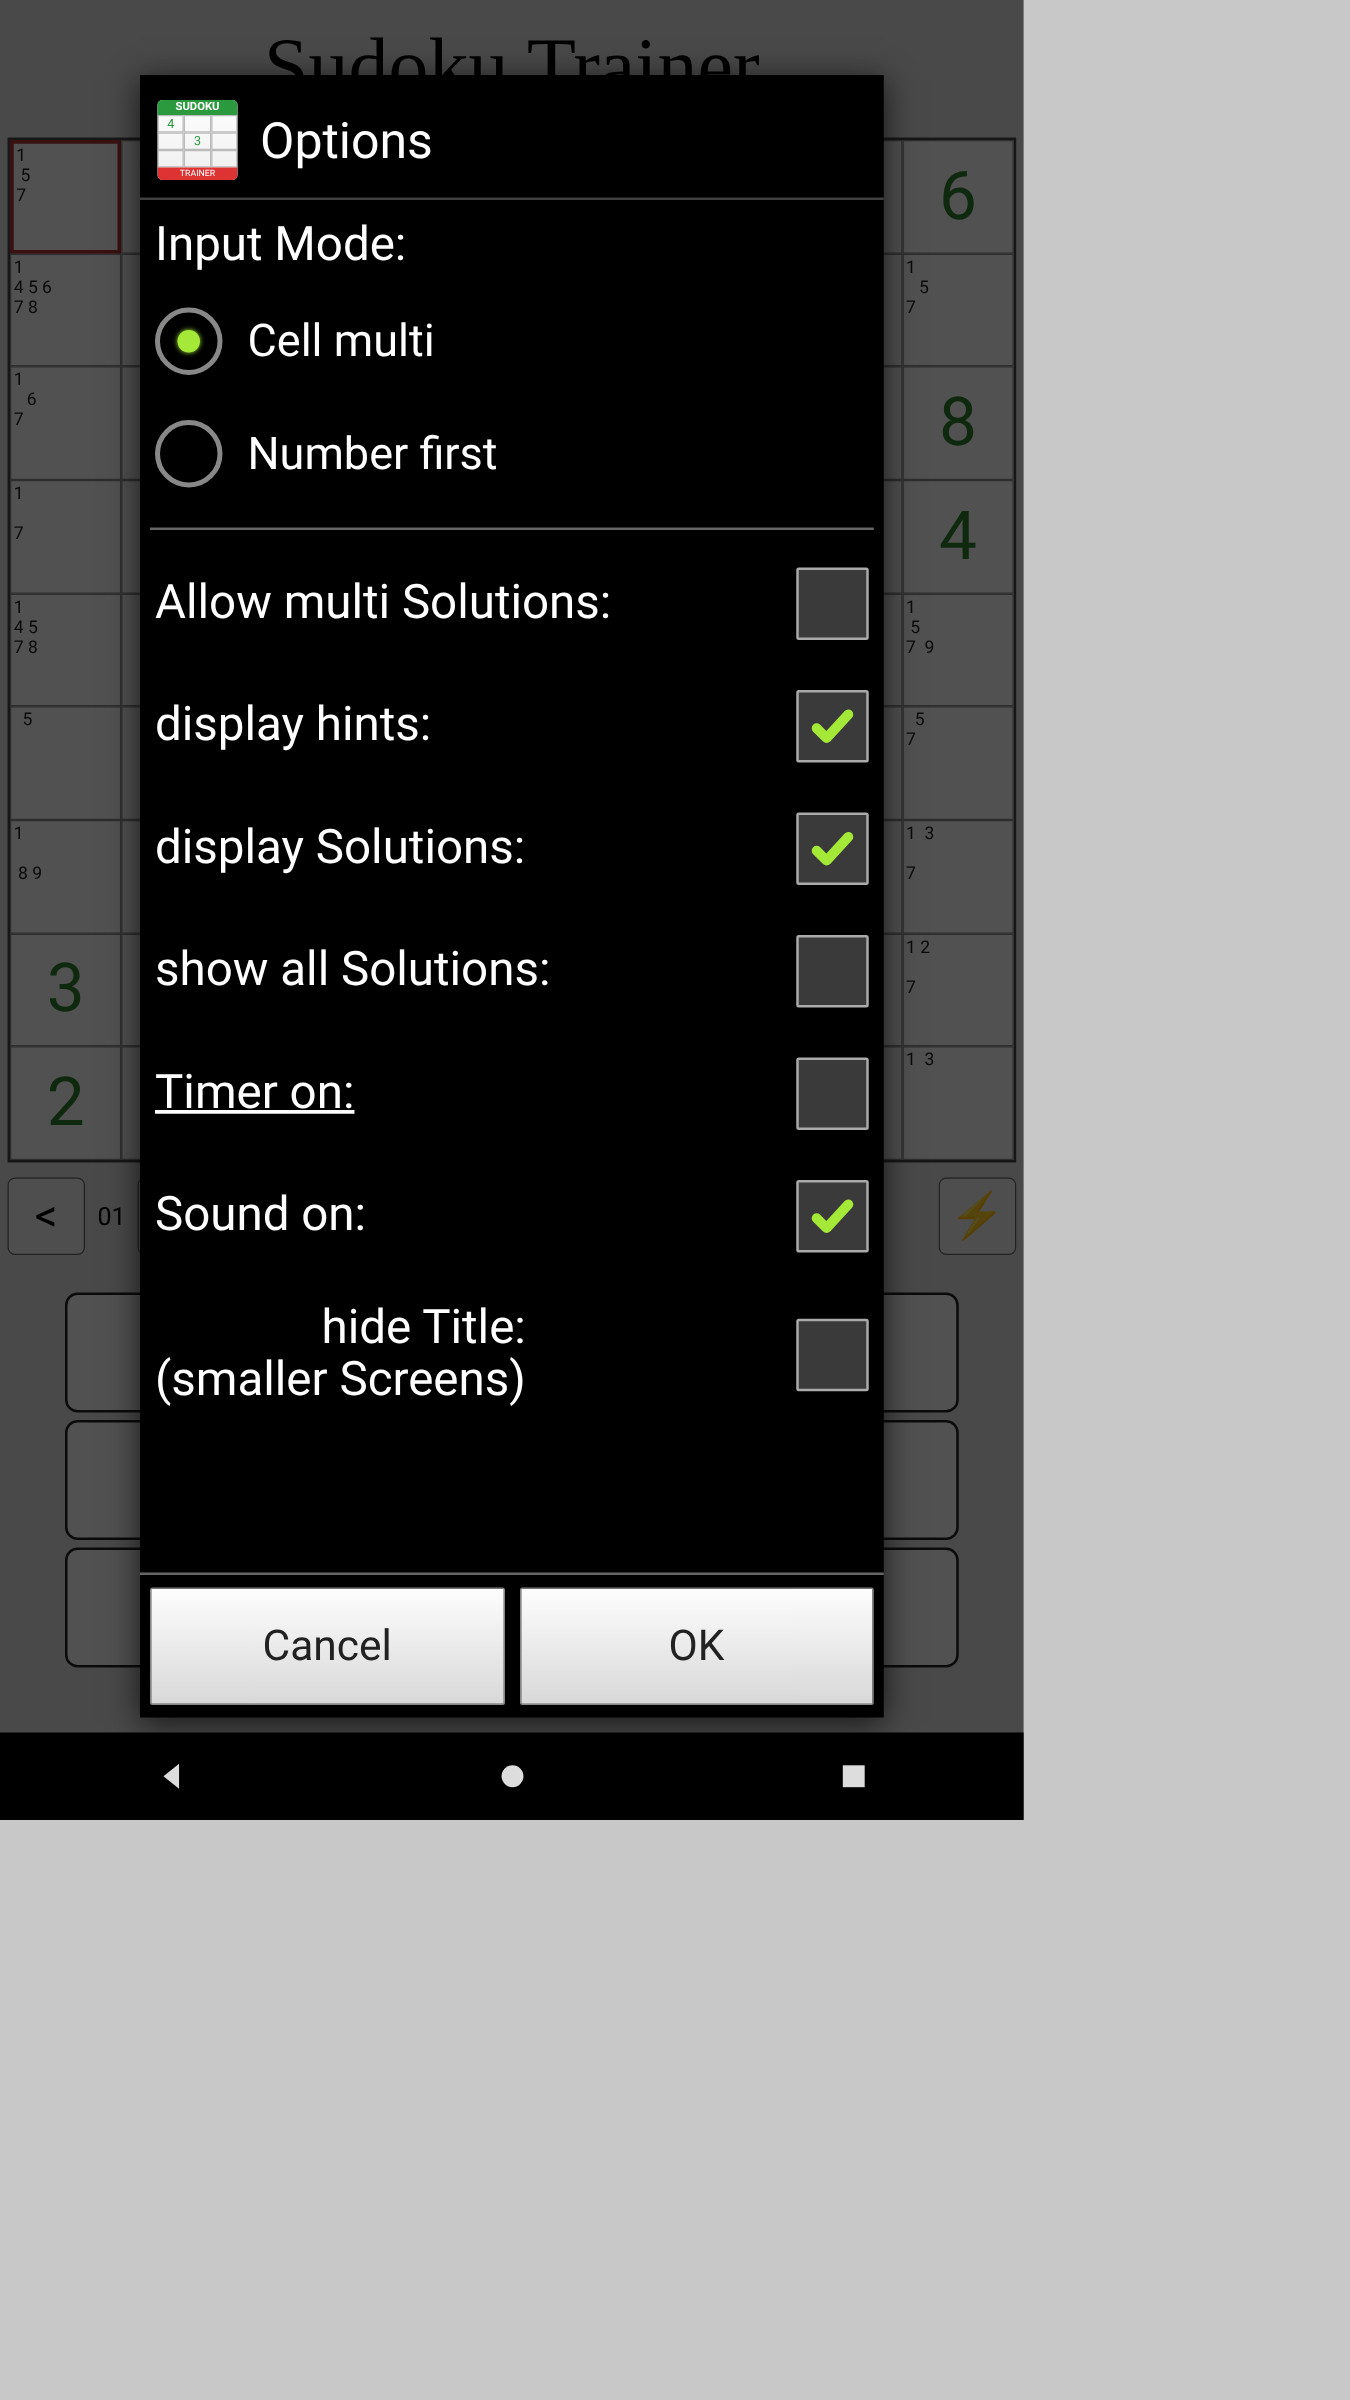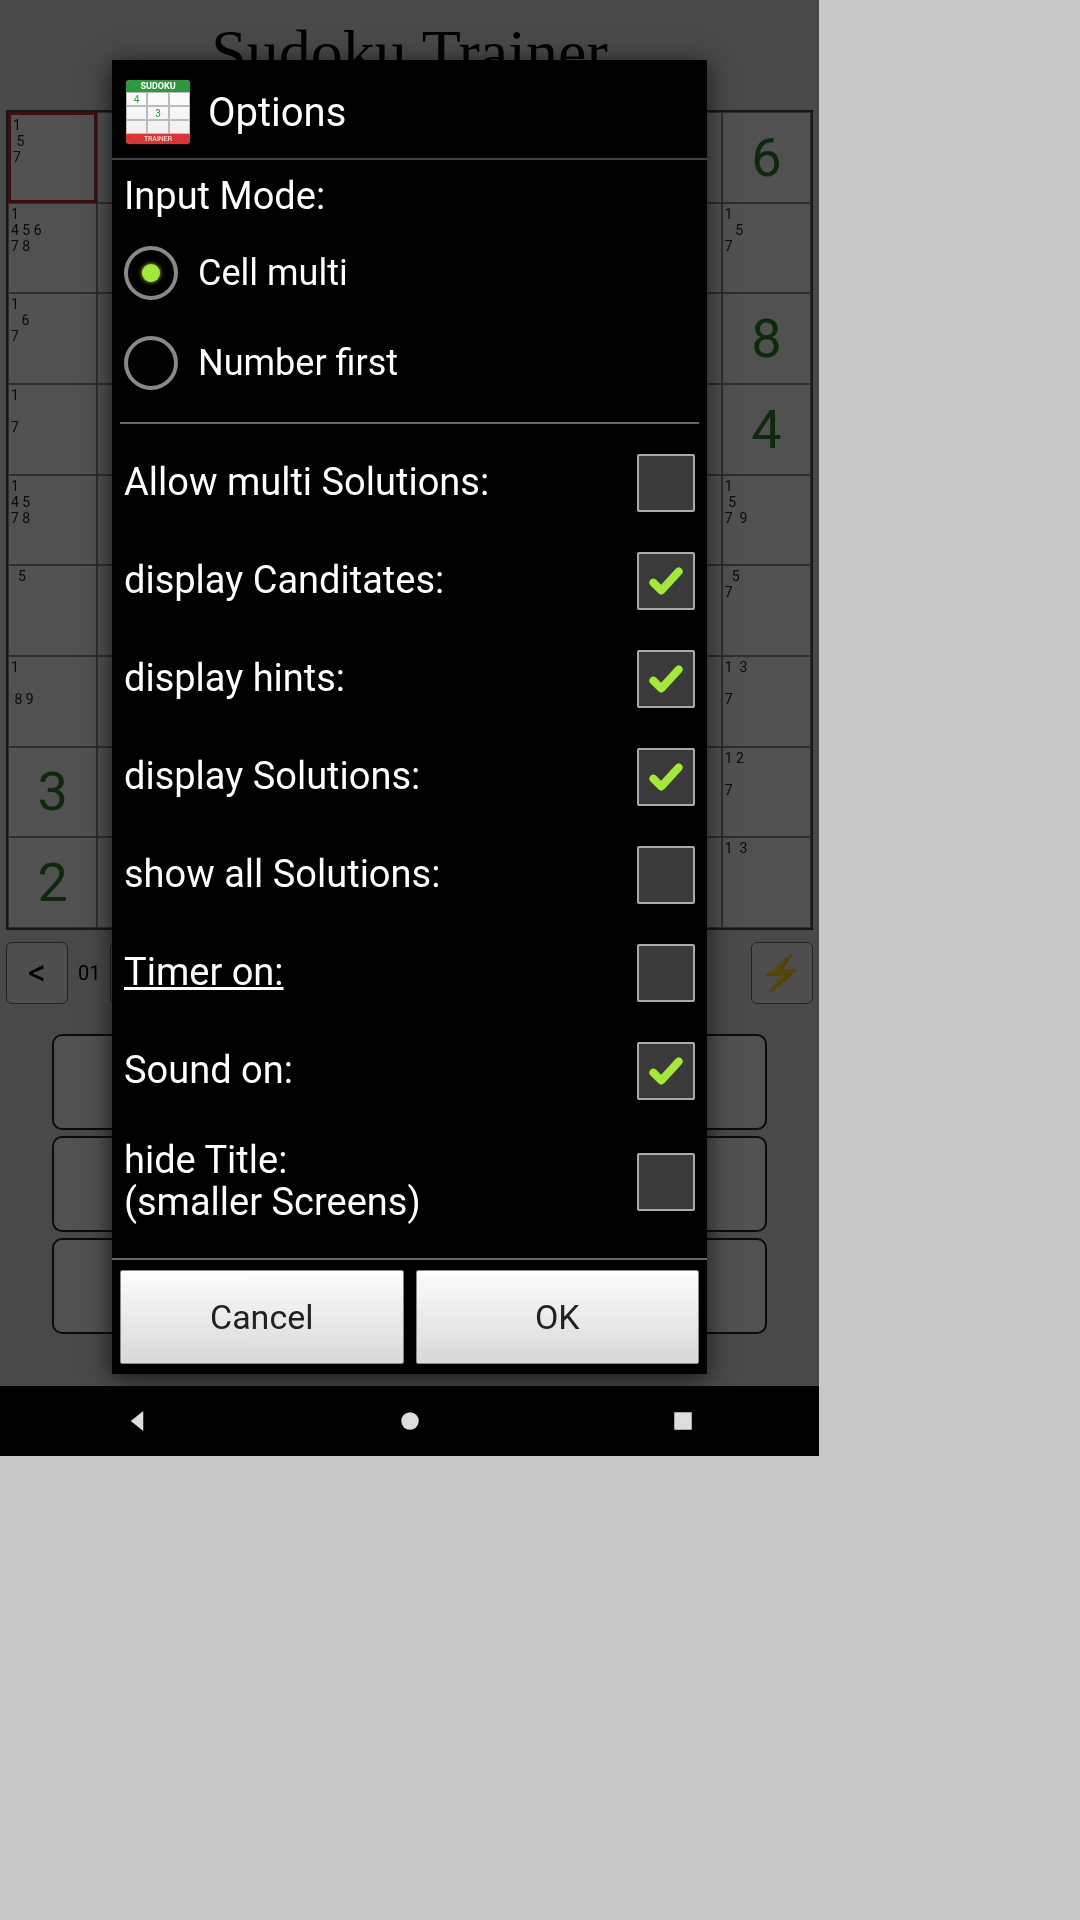--- a/index.html
+++ b/index.html
@@ -156,21 +156,21 @@
 }
 .radio-label { font-size: 36px; }
 .divider { height:2px;background:#666;margin: 6px 0 10px 0; }
 
 .check-row {
   display:flex;
   justify-content:space-between;
   align-items:center;
   padding: 20px 4px;
 }
-.check-label { font-size: 38px; line-height:1.1; }
+.check-label { font-size: 38px; line-height:1.1;text-align:right; }
 .checkbox {
   width:58px;height:58px;
   background:#3a3a3a;
   border:2px solid #aaa;
   border-radius:2px;
   display:flex;align-items:center;justify-content:center;
 }
 .checkbox.checked svg { display:block; }
 .checkbox svg { display:none; width:38px;height:38px; }
 
@@ -348,28 +348,20 @@
         </div>
       <div class="radio-label">Number first</div>
     </div>
 
     <div class="divider"></div>
 
     <div id="checks-container">
         <div class="check-row">
           <div class="check-label" style="white-space: pre-line;">Allow multi Solutions:</div>
           <div class="checkbox"></div>
-        </div>
-        <div class="check-row">
-          <div class="check-label" style="white-space: pre-line;">display Canditates:</div>
-          <div class="checkbox checked">
-            <svg viewBox="0 0 24 24">
-              <path d="M4 13 L9 18 L20 6" stroke="#a4e838" stroke-width="5" fill="none" stroke-linecap="round" stroke-linejoin="round"></path>
-            </svg>
-          </div>
         </div>
         <div class="check-row">
           <div class="check-label" style="white-space: pre-line;">display hints:</div>
           <div class="checkbox checked">
             <svg viewBox="0 0 24 24">
               <path d="M4 13 L9 18 L20 6" stroke="#a4e838" stroke-width="5" fill="none" stroke-linecap="round" stroke-linejoin="round"></path>
             </svg>
           </div>
         </div>
         <div class="check-row">

